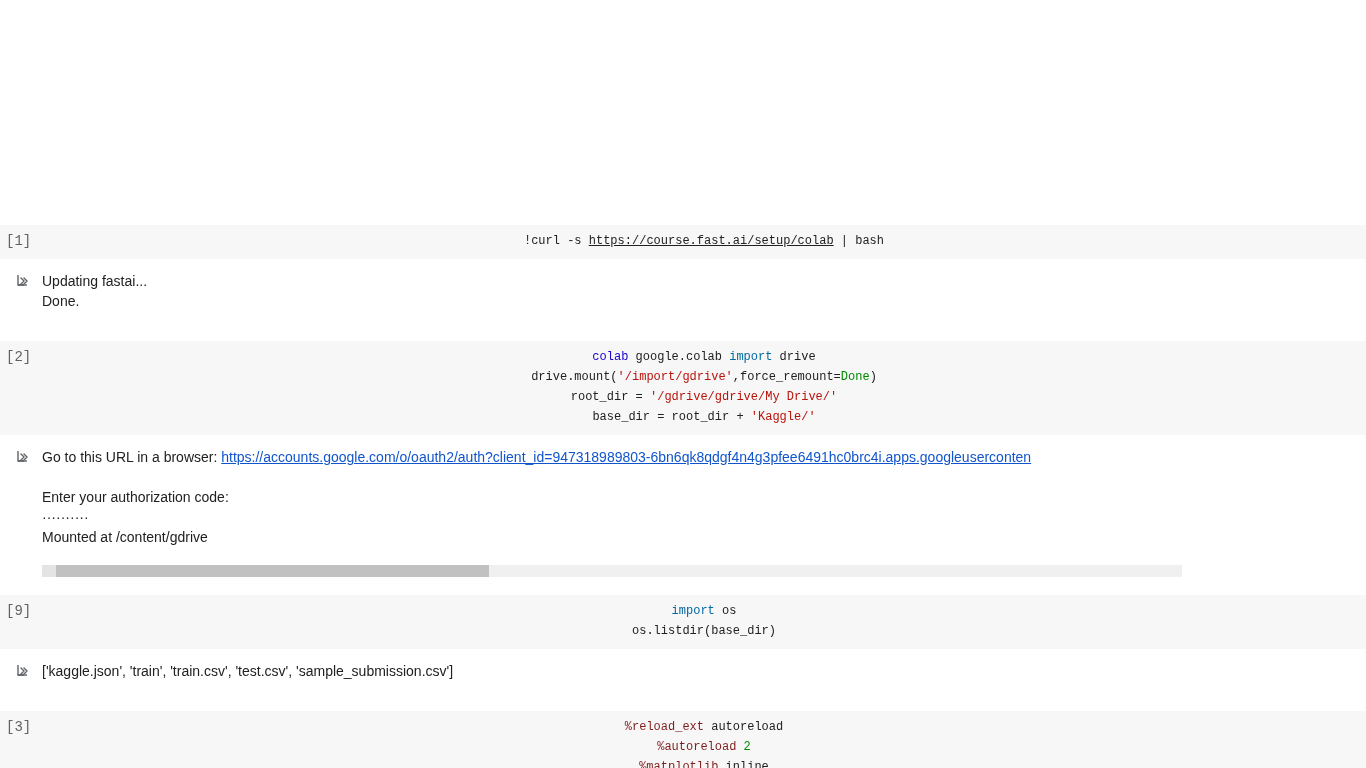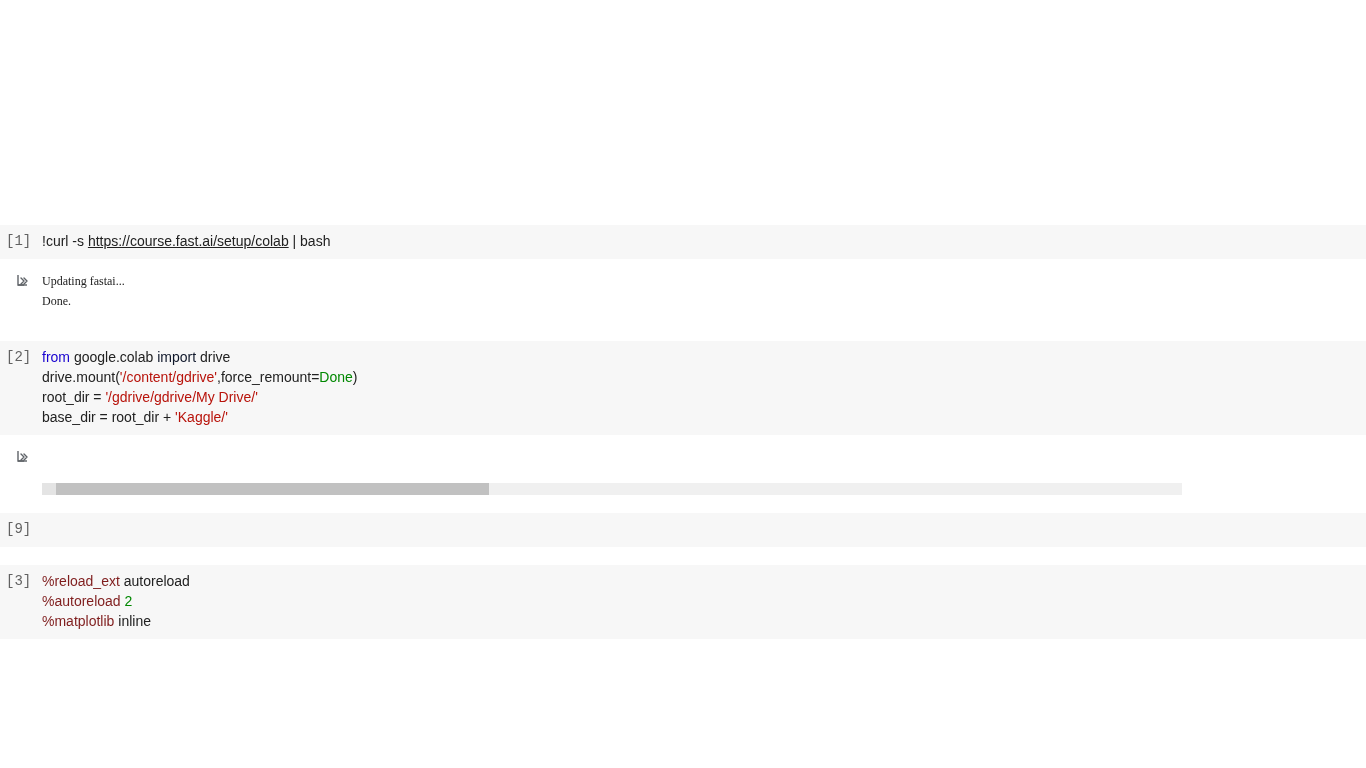--- a/index.html
+++ b/index.html
@@ -3,24 +3,24 @@
 <meta charset="utf-8">
 <style>
   * { margin:0; padding:0; box-sizing:border-box; }
   html,body{width:1366px;height:768px;background:#fff;font-family:Consolas,Menlo,Monaco,"Courier New",monospace;font-size:14px;color:#212121;overflow:hidden;}
   .notebook{width:100%;}
   .cell{display:flex;align-items:flex-start;}
   .code-cell{background:#f7f7f7;padding:6px 0 8px 0;}
   .out-cell{background:#fff;padding:12px 0 12px 0;}
   .gutter{flex:0 0 42px;text-align:left;padding-left:6px;color:#616161;user-select:none;line-height:20px;white-space:nowrap;}
   .out-gutter{flex:0 0 42px;display:flex;justify-content:flex-start;padding-left:14px;padding-top:2px;}
-  pre.code{flex:1;font-family:Liberation Sans, sans-serif;font-size:14px;line-height:20px;white-space:pre;overflow:hidden;}
-  pre.output{flex:1;font-family:Liberation Serif, serif;font-size:12px;line-height:20px;white-space:pre;overflow:hidden;}
+  pre.code{flex:1;font-family:Liberation Mono, monospace;font-size:12px;line-height:20px;white-space:pre;overflow:hidden;text-align:center;}
+  pre.output{flex:1;font-family:Liberation Sans, sans-serif;font-size:14px;line-height:20px;white-space:pre;overflow:hidden;}
   .kw{color:#1700d0;}           
-  .kw2{color:#0f172a;}          
+  .kw2{color:#0369a1;}          
   .str{color:#b8130b;}          
   .bool{color:#008800;}         
   .magic{color:#7f1d1d;font-weight:normal;}
   .num{color:#008800;}
   .link{color:#1155cc;text-decoration:underline;}
   .under{text-decoration:underline;}
   .spacer{height:18px;background:#fff;}
   .scroll-wrap{margin:6px 0 0 42px;width:1140px;}
   .scroll-track{height:12px;background:#f0f0f0;position:relative;}
   .scroll-track::before{content:"";position:absolute;left:0;top:0;width:14px;height:12px;background:#e4e4e4;}
@@ -46,43 +46,61 @@
           <path d="M4 12 h9"></path>
           <path d="M11 9 l3 3 l-3 3" stroke-linecap="round" stroke-linejoin="round" transform="translate(-1 -4)"></path>
         </svg>
       </div>
       <pre class="output">Updating fastai...
 Done.</pre>
     </div>
     <div class="spacer"></div>
     <div class="cell code-cell">
       <div class="gutter">[2]</div>
-      <pre class="code"><span class="kw">from</span> google.colab <span class="kw2">import</span> drive
-drive.mount(<span class="str">'/content/gdrive'</span>,force_remount=<span class="bool">Done</span>)
+      <pre class="code"><span class="kw">colab</span> google.colab <span class="kw2">import</span> drive
+drive.mount(<span class="str">'/import/gdrive'</span>,force_remount=<span class="bool">Done</span>)
 root_dir = <span class="str">'/gdrive/gdrive/My Drive/'</span>
 base_dir = root_dir + <span class="str">'Kaggle/'</span></pre>
     </div>
     <div class="cell out-cell">
       <div class="out-gutter">
         <svg class="output-icon" viewBox="0 0 16 16">
           <path d="M4 2 v10 h6"></path>
           <path d="M12 9 l3 3 l-3 3" stroke-linecap="round" stroke-linejoin="round" transform="translate(-5 -4)"></path>
           <path d="M4 12 h9"></path>
           <path d="M11 9 l3 3 l-3 3" stroke-linecap="round" stroke-linejoin="round" transform="translate(-1 -4)"></path>
         </svg>
       </div>
+      <pre class="output">Go to this URL in a browser: <a class="link" href="#">https://accounts.google.com/o/oauth2/auth?client_id=947318989803-6bn6qk8qdgf4n4g3pfee6491hc0brc4i.apps.googleuserconten</a>
+
+Enter your authorization code:
+··········
+Mounted at /content/gdrive</pre>
     </div>
     <div class="scroll-wrap">
       <div class="scroll-track">
         <div class="scroll-thumb" style="width:38%"></div>
       </div>
     </div>
     <div class="spacer"></div>
     <div class="cell code-cell">
       <div class="gutter">[9]</div>
+      <pre class="code"><span class="kw2">import</span> os
+os.listdir(base_dir)</pre>
+    </div>
+    <div class="cell out-cell">
+      <div class="out-gutter">
+        <svg class="output-icon" viewBox="0 0 16 16">
+          <path d="M4 2 v10 h6"></path>
+          <path d="M12 9 l3 3 l-3 3" stroke-linecap="round" stroke-linejoin="round" transform="translate(-5 -4)"></path>
+          <path d="M4 12 h9"></path>
+          <path d="M11 9 l3 3 l-3 3" stroke-linecap="round" stroke-linejoin="round" transform="translate(-1 -4)"></path>
+        </svg>
+      </div>
+      <pre class="output">['kaggle.json', 'train', 'train.csv', 'test.csv', 'sample_submission.csv']</pre>
     </div>
     <div class="spacer"></div>
     <div class="cell code-cell">
       <div class="gutter">[3]</div>
       <pre class="code"><span class="magic">%reload_ext</span> autoreload
 <span class="magic">%autoreload</span> <span class="num">2</span>
 <span class="magic">%matplotlib</span> inline</pre>
     </div>
   </div>
 

